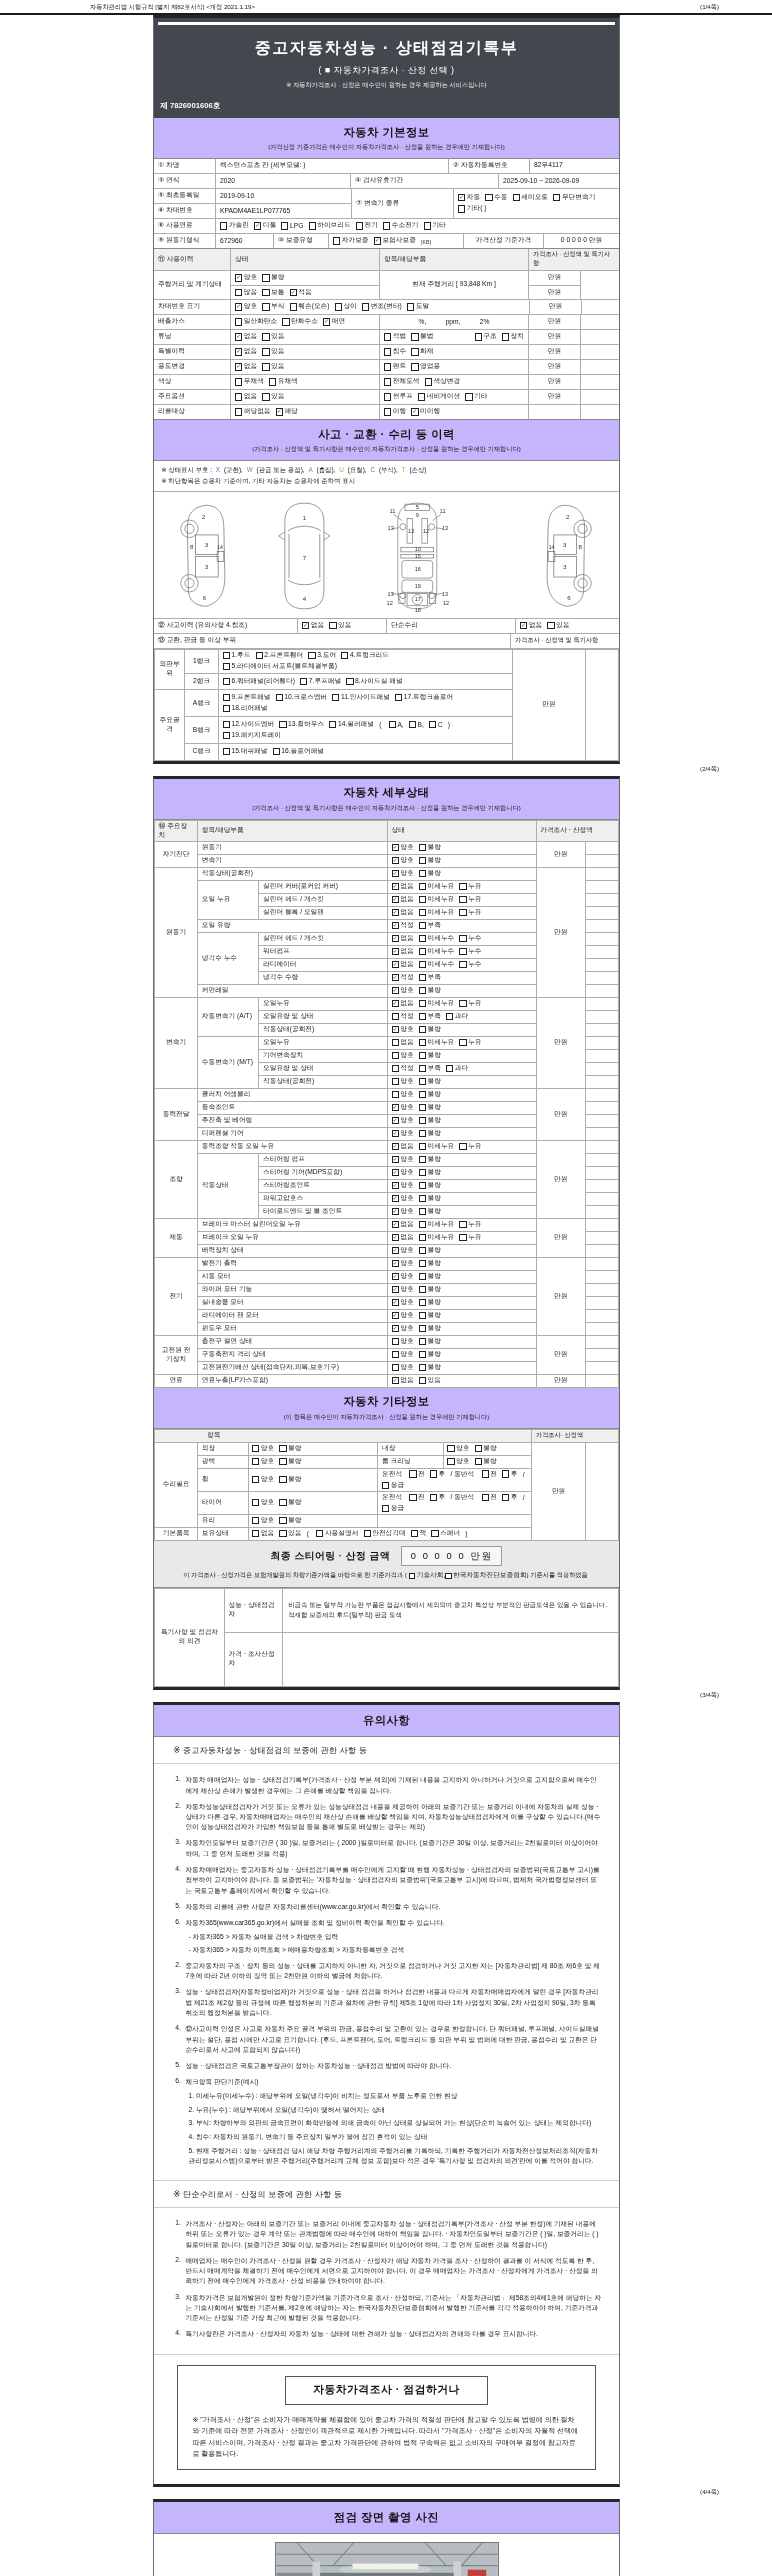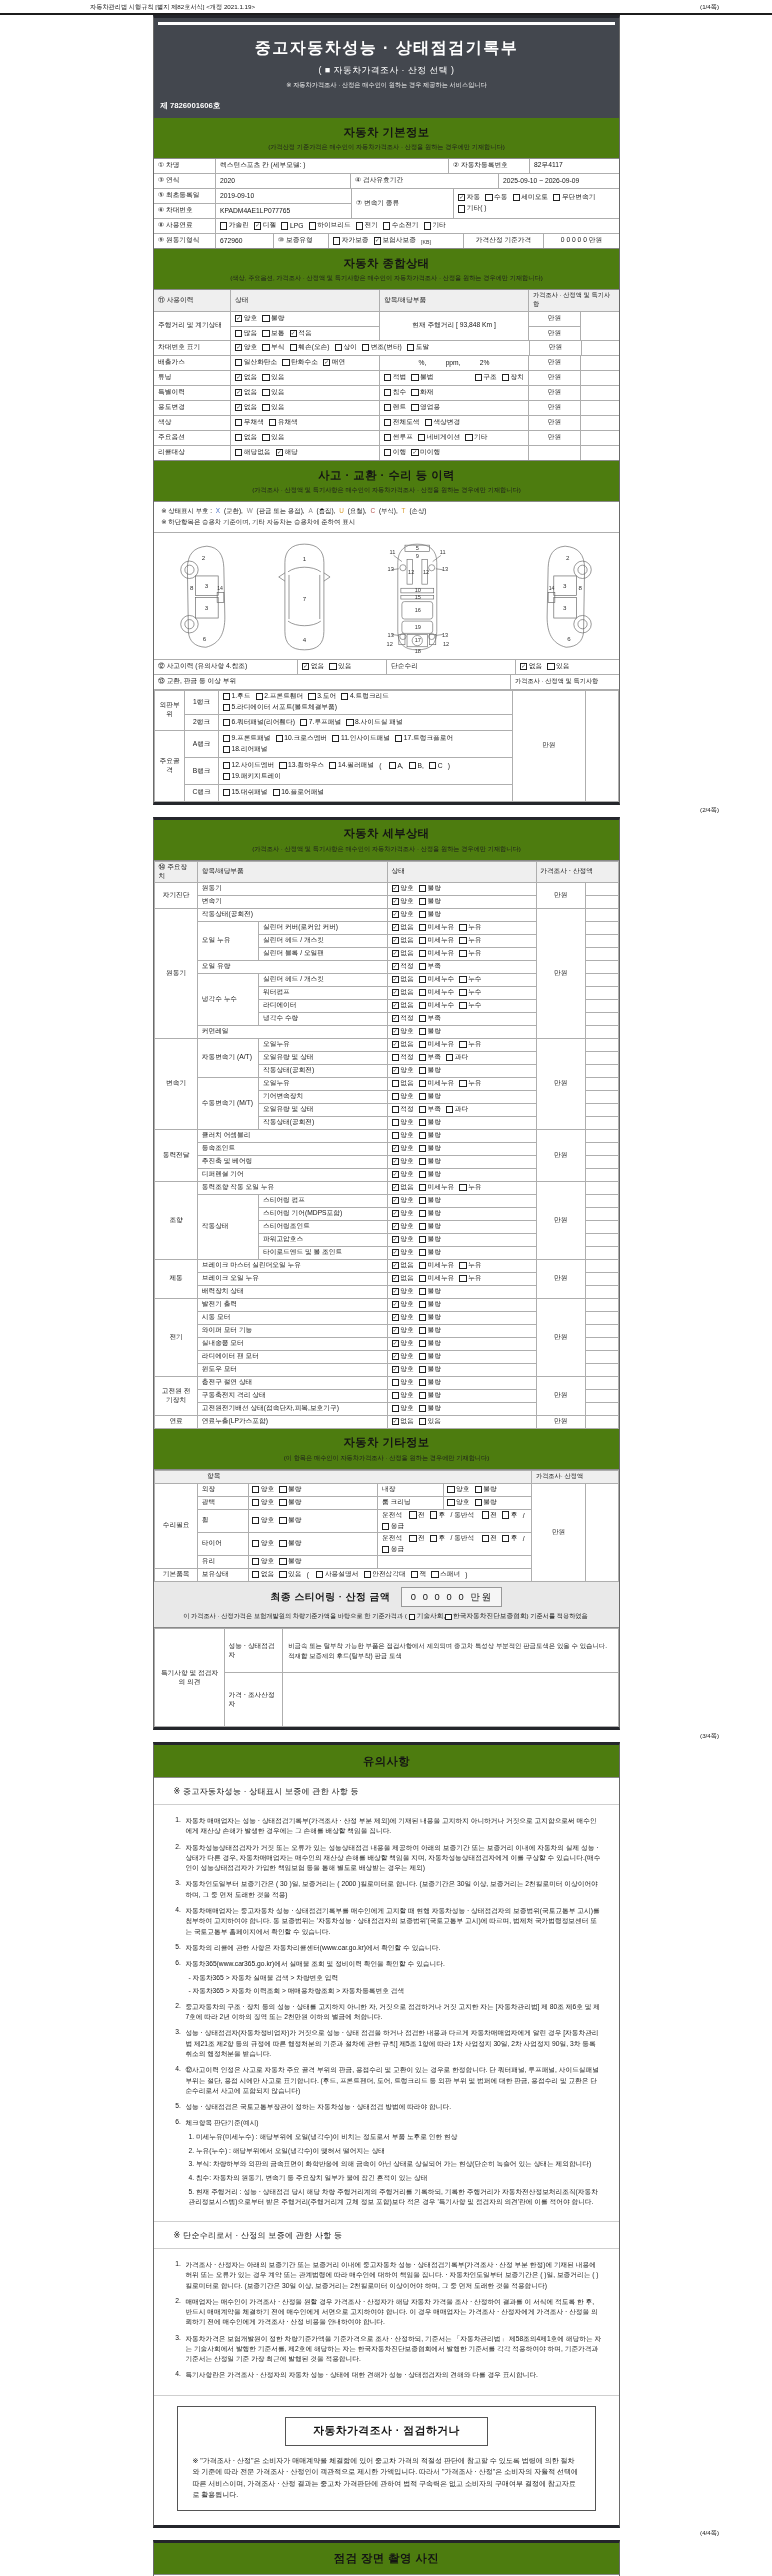--- a/index.html
+++ b/index.html
@@ -10,21 +10,21 @@
   .page{width:465px;margin:0 auto;border-left:1px solid #6a6a6a;border-right:1px solid #6a6a6a;
     border-top:3.1px solid #24262b;border-bottom:3.1px solid #24262b;background:#fff;}
   
   .doc-head{background:#43474e;color:#fff;padding:2.6px 3.1px 7.2px;}
   .stripe{height:3.6px;background:#ffffff;margin:1px 1px 12.4px;}
   .doc-title{text-align:center;font-size:16px;font-weight:bold;letter-spacing:1.5px;}
   .doc-sub{text-align:center;font-size:8.8px;margin-top:6.2px;letter-spacing:0.5px;}
   .doc-note{text-align:center;font-size:6.2px;margin-top:4.6px;color:#f0f0f0;}
   .doc-no{font-size:7.7px;font-weight:bold;margin:10.3px 0 0 3.1px;}
   
-  .sec-head{background:#4d7c0f;border-bottom:0.5px solid #8a8a8a;text-align:center;padding:6.7px 3.1px 5.7px;}
+  .sec-head{background:#c4b5fd;border-bottom:0.5px solid #8a8a8a;text-align:center;padding:6.7px 3.1px 5.7px;}
   .sec-title{font-size:11.3px;font-weight:bold;letter-spacing:0.5px;}
   .sec-sub{font-size:6.2px;margin-top:3.6px;color:#1d1d1d;}
   
   .frow{display:flex;border-bottom:0.5px solid #aeaeae;background:#fff;}
   .cell{border-right:0.5px solid #aeaeae;padding:1.5px 4.1px;font-size:6.7px;display:flex;
     align-items:center;box-sizing:border-box;min-height:14px;flex:none;}
   .cell.grow{flex:1;}
   .cell.noline{border-right:none;}
   .tcen{justify-content:center;text-align:center;}
   .stack{display:flex;flex-direction:column;align-items:stretch;padding:0;}
@@ -195,24 +195,20 @@
               <span>보험사보증</span>
             </span>
             <span class="seg sm">[KB]</span>
           </span>
       </div>
       <div class="cell tcen" style="width:80px">가격산정 기준가격</div>
       <div class="cell grow noline tcen">0 0 0 0 0 만원</div>
     </div>
   </div>
 
-  <div class="sec-head">
-    <div class="sec-title">자동차 종합상태</div>
-    <div class="sec-sub">(색상, 주요옵션, 가격조사 · 산정액 및 특기사항은 매수인이 자동차가격조사 · 산정을 원하는 경우에만 기재합니다)</div>
-  </div>
 
   <div>
     <div class="frow gray">
       <div class="cell gray" style="width:77px">⑪ 사용이력</div>
       <div class="cell gray" style="width:149px">상태</div>
       <div class="cell gray" style="width:149px">항목/해당부품</div>
       <div class="cell gray grow noline" style="font-size:6.2px">가격조사 · 산정액 및 특기사항</div>
     </div>
     <div class="frow">
       <div class="cell" style="width:77px">주행거리 및 계기상태</div>
@@ -1822,21 +1818,21 @@
     </table>
 </div>
 
 <div class="marker">(3/4쪽)</div>
 
 <div class="page">
   <div class="sec-head" style="padding:8.2px 3.1px">
     <div class="sec-title">유의사항</div>
   </div>
   <div id="notice-body">
-      <div class="nhead">※ 중고자동차성능 · 상태표시 보증에 관한 사항 등</div>
+      <div class="nhead">※ 중고자동차성능 · 상태점검의 보증에 관한 사항 등</div>
       <div class="nitems">
         <div class="nitem">
           <span class="nnum">1.</span>
           <div class="ntext">
             <div>자동차 매매업자는 성능 · 상태점검기록부(가격조사 · 산정 부분 제외)에 기재된 내용을 고지하지 아니하거나 거짓으로 고지함으로써 매수인에게 재산상 손해가 발생한 경우에는 그 손해를 배상할 책임을 집니다.</div>
           </div>
         </div>
         <div class="nitem">
           <span class="nnum">2.</span>
           <div class="ntext">

